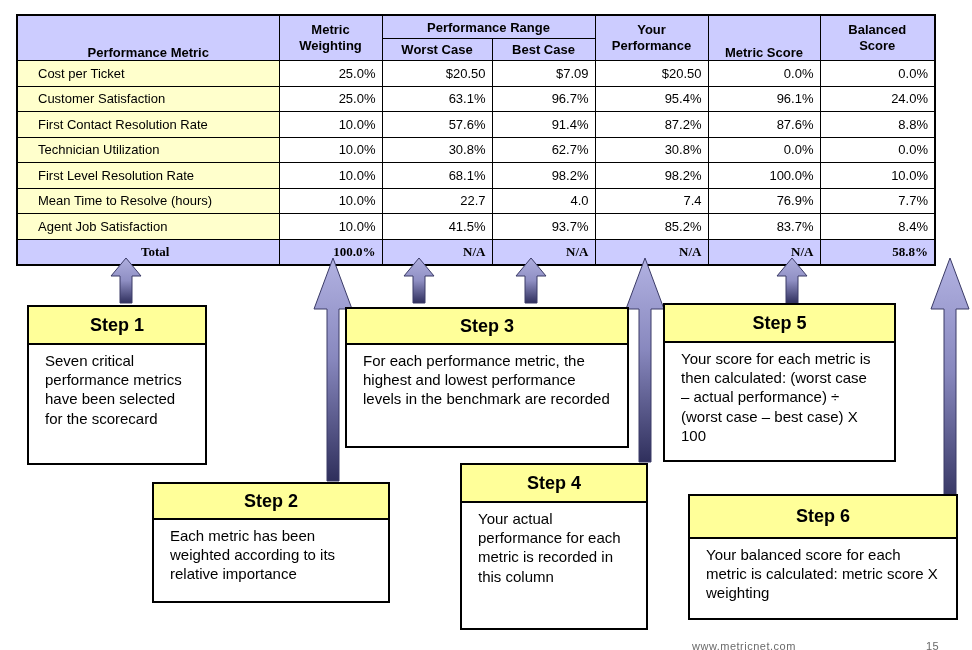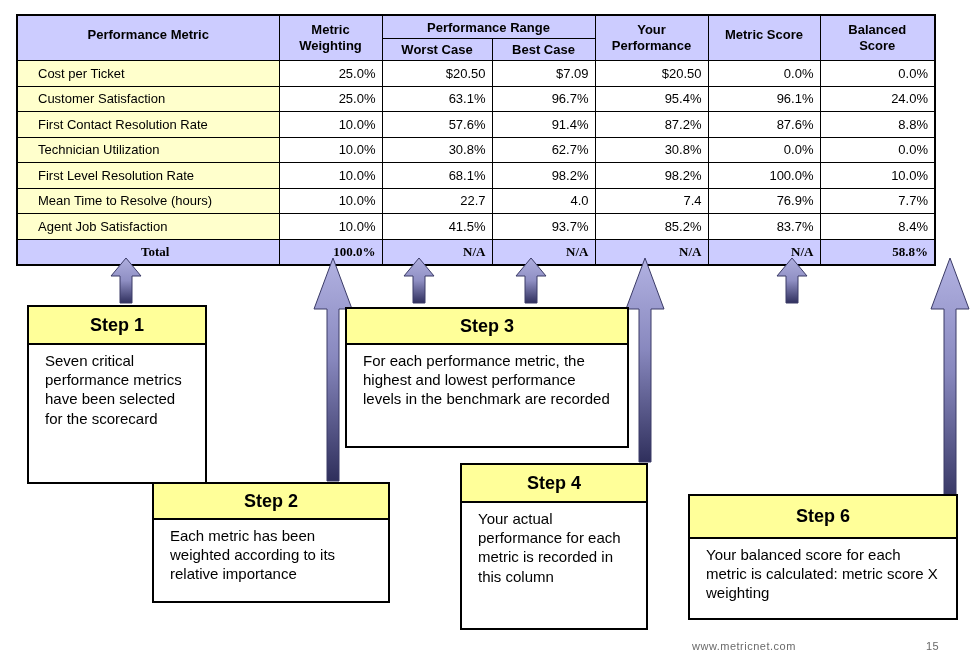--- a/index.html
+++ b/index.html
@@ -5,21 +5,21 @@
   html,body{margin:0;padding:0;background:#fff;}
   #slide{position:relative;width:972px;height:650px;background:#ffffff;overflow:hidden;
          font-family:"Liberation Sans","DejaVu Sans",sans-serif;color:#000;}
 
   
   table.scorecard{position:absolute;left:16px;top:14px;border-collapse:collapse;table-layout:fixed;
                   border:2px solid #000;font-size:13px;}
   .scorecard th,.scorecard td{border:1px solid #000;padding:0 6px;overflow:hidden;white-space:nowrap;}
   .scorecard th{background:#CCCCFF;font-weight:bold;text-align:center;vertical-align:middle;}
   .scorecard th.twoline{white-space:pre-line;line-height:1.25;}
-  .scorecard th.bottomal{vertical-align:bottom;padding-bottom:18px;}
+  .scorecard th.bottomal{vertical-align:bottom;padding-bottom:0;}
   .scorecard tbody td{background:#ffffff;text-align:right;height:24.5px;padding-left:20px;}
   .scorecard tbody td.name{background:#FFFFCC;text-align:left;}
   .scorecard tr.total td{background:#CCCCFF;font-weight:bold;font-family:Liberation Serif, serif;}
   .scorecard tr.total td.name{background:#CCCCFF;text-align:center;}
   .scorecard thead tr.h1 th{height:22px;}
   .scorecard thead tr.h2 th{height:21px;}
 
   
   .step-box{position:absolute;background:#ffffff;border:2px solid #000;box-sizing:border-box;}
   .step-title{background:#FFFF99;border-bottom:2px solid #000;text-align:center;
@@ -210,40 +210,44 @@
     <defs>
         <linearGradient id="g7" x1="0" y1="0" x2="0" y2="1">
       <stop offset="0" stop-color="#B2B2E2"></stop>
           <stop offset=".45" stop-color="#8888BE"></stop>
           <stop offset="1" stop-color="#2F2F5C"></stop>
     </linearGradient>
       </defs>
     <polygon points="20,1 1,52 14,52 14,254 26,254 26,52 39,52" fill="url(#g7)" stroke="#3A3A66" stroke-width="1"></polygon>
   </svg>
 
-  <div class="step-box" style="left:27px;top:305px;width:180px;height:179px">
+  <div class="step-box" style="left:27px;top:305px;width:180px;height:160px">
     <div class="step-title" style="height:36px">Step 1</div>
     <div class="step-body">Seven critical performance metrics have been selected for the scorecard</div>
   </div>
 
   <div class="step-box" style="left:152px;top:482px;width:238px;height:121px">
     <div class="step-title" style="height:34px">Step 2</div>
     <div class="step-body">Each metric has been weighted according to its relative importance</div>
   </div>
 
   <div class="step-box" style="left:345px;top:307px;width:284px;height:141px">
     <div class="step-title" style="height:34px">Step 3</div>
     <div class="step-body">For each performance metric, the highest and lowest performance levels in the benchmark are recorded</div>
   </div>
 
   <div class="step-box" style="left:460px;top:463px;width:188px;height:167px">
     <div class="step-title" style="height:36px">Step 4</div>
     <div class="step-body">Your actual performance for each metric is recorded in this column</div>
   </div>
 
+  <div class="step-box" style="left:663px;top:303px;width:233px;height:159px">
+    <div class="step-title" style="height:36px">Step 5</div>
+    <div class="step-body">Your score for each metric is then calculated: (worst case – actual performance) ÷ (worst case – best case) X 100</div>
+  </div>
 
   <div class="step-box" style="left:688px;top:494px;width:270px;height:126px">
     <div class="step-title" style="height:41px">Step 6</div>
     <div class="step-body">Your balanced score for each metric is calculated: metric score X weighting</div>
   </div>
 
   <div class="footer" style="left:692px">www.metricnet.com</div>
   <div class="footer" style="left:926px">15</div>
 
 </div>

